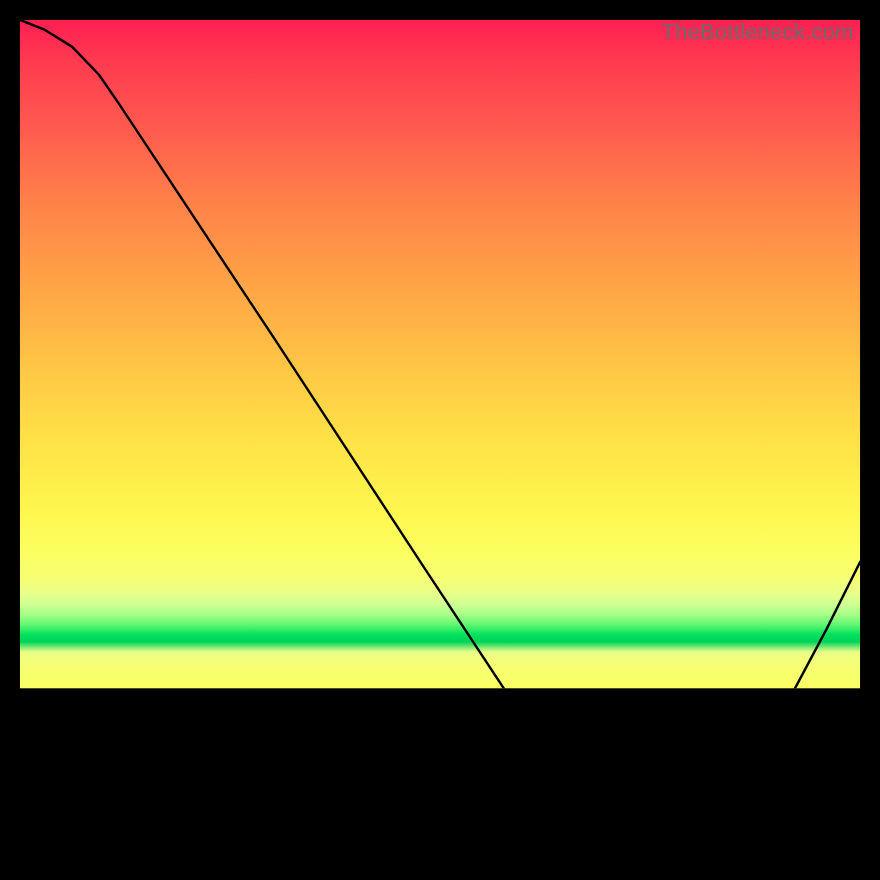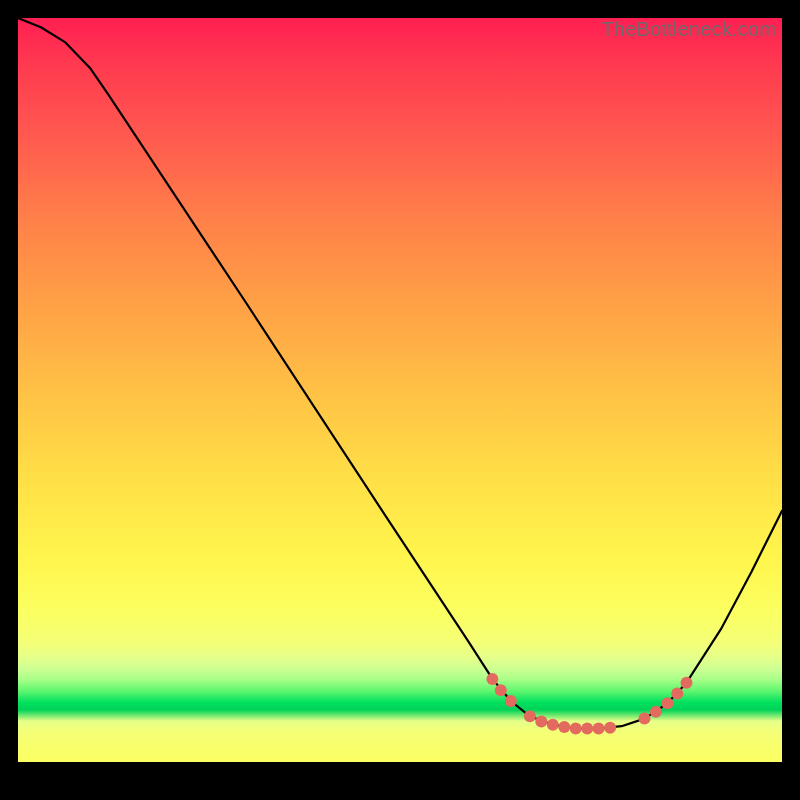--- a/index.html
+++ b/index.html
@@ -17,21 +17,21 @@
     top: 0;
     width: 800px;
     height: 800px;
     background: #000;
   }
   .plot {
     position: absolute;
     left: 18px;
     top: 18px;
     width: 764px;
-    height: 744px;
+    height: 608px;
     overflow: hidden;
   }
   .gradient {
     position: absolute;
     left: 0;
     top: 0;
     width: 100%;
     height: 100%;
     background: linear-gradient(
       to bottom,

